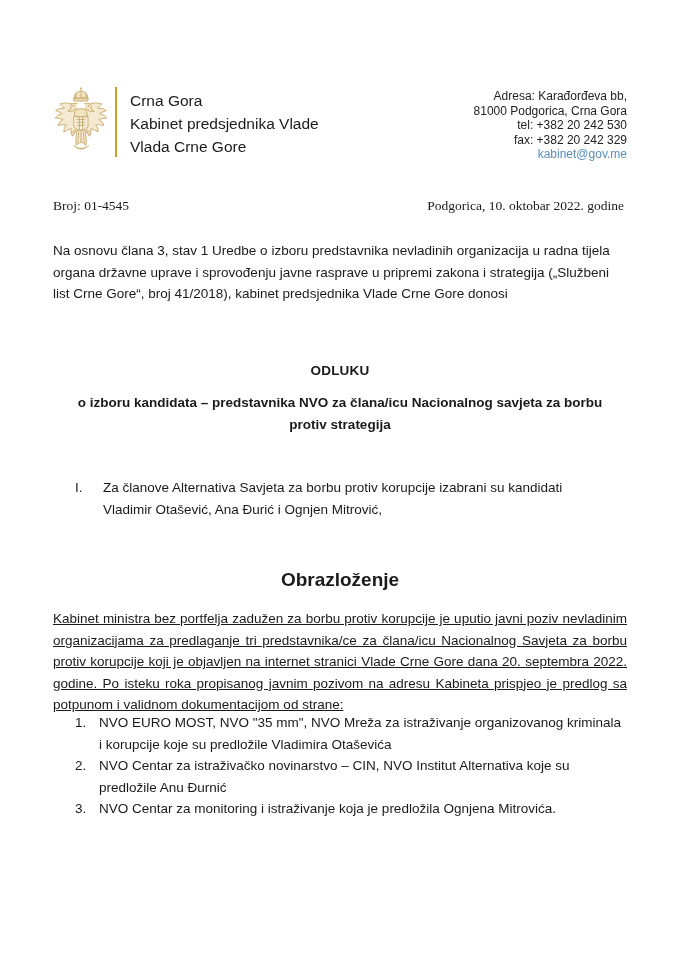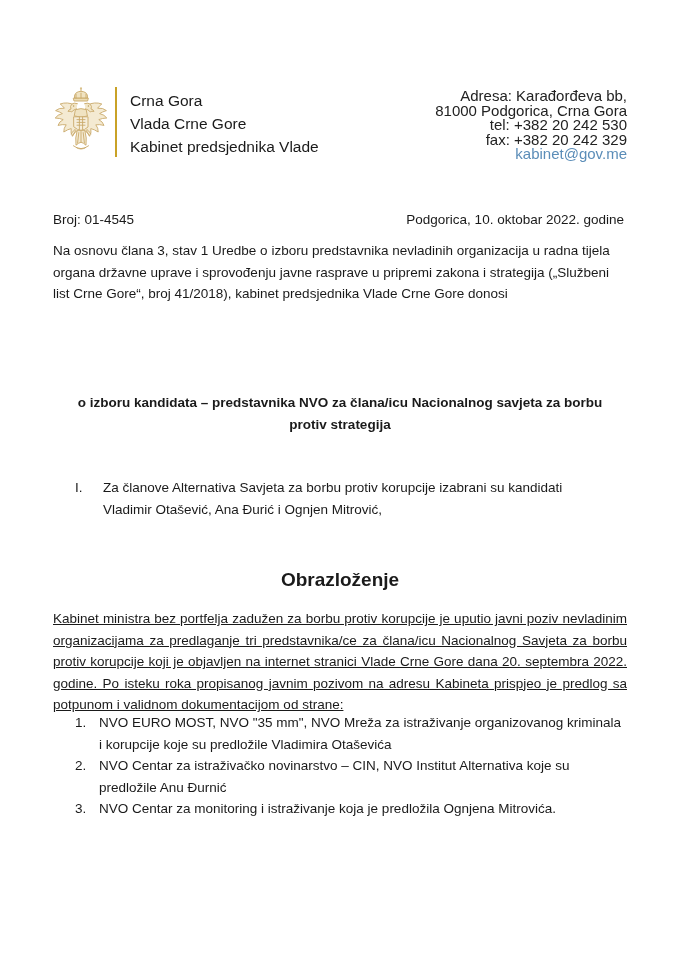--- a/index.html
+++ b/index.html
@@ -68,37 +68,38 @@
     display: block;
     font-size: 15.5px;
     line-height: 23px;
     color: #1a1a1a;
     white-space: nowrap;
   }
 
   .contact {
     text-align: right;
     padding-top: 4px;
-    font-size: 15px;
+    font-size: 12px;
     line-height: 14.6px;
     color: #222222;
   }
   .contact span { display: block; white-space: nowrap; }
   .contact .email { color: #5b8db8; }
 
   
   .refline {
     position: absolute;
     left: 53px;
-    top: 210px;
+    top: 196px;
     width: 574px;
     display: flex;
     justify-content: space-between;
     font-size: 13.5px;
     line-height: 20px;
+    font-family: Liberation Serif, serif;
   }
   .refline .place { padding-right: 3px; }
 
   
   .body-block {
     position: absolute;
     left: 53px;
     width: 574px;
     font-size: 13.5px;
     line-height: 21.5px;
@@ -226,41 +227,42 @@
 
           <path d="M20.4 60.8 Q28 66.6 35.6 60.8"></path>
           <path d="M23.4 62.6 Q28 65.6 32.6 62.6"></path>
         </g>
       </svg>
 
       <div class="brand-divider"></div>
 
       <div class="brand-lines">
         <span>Crna Gora</span>
+        <span>Kabinet predsjednika Vlade</span>
         <span>Vlada Crne Gore</span>
-        <span>Kabinet predsjednika Vlade</span>
       </div>
     </div>
 
     <div class="contact">
       <span>Adresa: Karađorđeva bb,</span>
       <span>81000 Podgorica, Crna Gora</span>
       <span>tel: +382 20 242 530</span>
       <span>fax: +382 20 242 329</span>
       <span class="email">kabinet@gov.me</span>
     </div>
   </div>
 
   <div class="refline">
     <div>Broj: 01-4545</div>
     <div class="place">Podgorica, 10. oktobar 2022. godine</div>
   </div>
 
   <div class="body-block preamble">Na osnovu člana 3, stav 1 Uredbe o izboru predstavnika nevladinih organizacija u radna tijela organa državne uprave i sprovođenju javne rasprave u pripremi zakona i strategija („Službeni list Crne Gore“, broj 41/2018), kabinet predsjednika Vlade Crne Gore donosi</div>
 
+  <div class="body-block decision-title">ODLUKU</div>
   <div class="body-block decision-subtitle">o izboru kandidata – predstavnika NVO za člana/icu Nacionalnog savjeta za borbu protiv strategija</div>
 
   <ul class="body-block roman-list">
     <li>
       <span class="num">I.</span>
       <span class="txt">Za članove Alternativa Savjeta za borbu protiv korupcije izabrani su kandidati Vladimir Otašević, Ana Đurić i Ognjen Mitrović,</span>
     </li>
   </ul>
 
   <div class="body-block reasoning-title">Obrazloženje</div>

